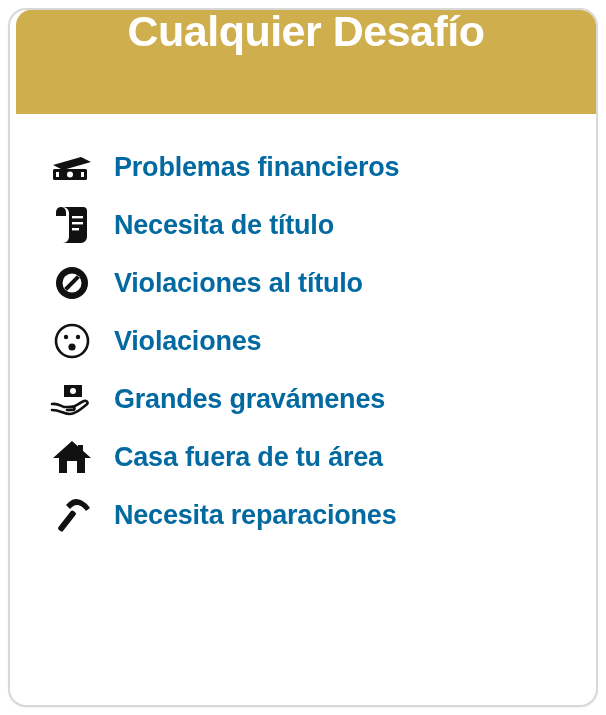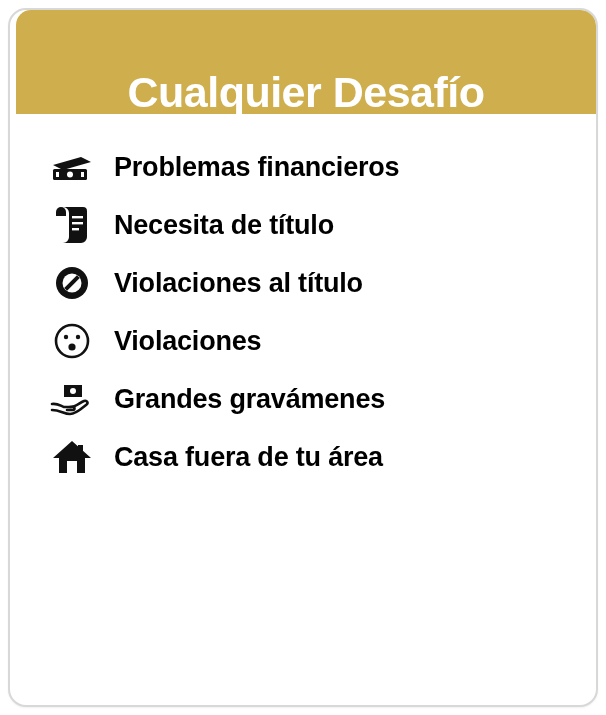--- a/index.html
+++ b/index.html
@@ -25,21 +25,21 @@
     border-radius: 18px;
     box-sizing: border-box;
     overflow: hidden;
     box-shadow: 0 1px 2px rgba(0,0,0,0.06);
   }
 
   .card-header {
     height: 104px;
     background: #cfae4d;
     display: flex;
-    align-items: flex-end;
+    align-items: flex-start;
     justify-content: center;
     border-top-left-radius: 15px;
     border-top-right-radius: 15px;
     margin-left: 6px;
   }
 
   .card-header-title {
     color: #ffffff;
     font-size: 43px;
     font-weight: bold;
@@ -71,21 +71,21 @@
     color: #111111;
   }
 
   .item-icon svg {
     display: block;
   }
 
   .item-label {
     font-size: 27px;
     font-weight: bold;
-    color: #000000;
+    color: #0369a1;
     letter-spacing: -0.2px;
     padding-left: 16px;
     white-space: nowrap;
   }
 </style>
 </head>
 <body>
 
 <div class="card">
 
@@ -161,16 +161,25 @@
       <span class="item-icon">
         <svg width="40" height="36" viewBox="0 0 40 36" fill="none">
           <path d="M20 2 L39 19 H33 V34 H7 V19 H1 Z" fill="#111"></path>
           <rect x="15" y="22" width="10" height="12" fill="#fff"></rect>
           <rect x="26" y="6" width="5" height="8" fill="#111"></rect>
         </svg>
       </span>
       <span class="item-label">Casa fuera de tu área</span>
     </li>
 
+    <li class="list-item">
+      <span class="item-icon">
+        <svg width="40" height="36" viewBox="0 0 40 36" fill="none">
+          <path d="M24 2c5 0 11 4 14 9l-4 3c-3-4-6-6-9-6-3 0-5 2-7 4l-4-4c3-3 6-6 10-6z" fill="#111"></path>
+          <rect x="12" y="12" width="6" height="24" rx="2" transform="rotate(38 15 24)" fill="#111"></rect>
+        </svg>
+      </span>
+      <span class="item-label">Necesita reparaciones</span>
+    </li>
 
 
   </ul>
 </div>
 
 </body></html>

